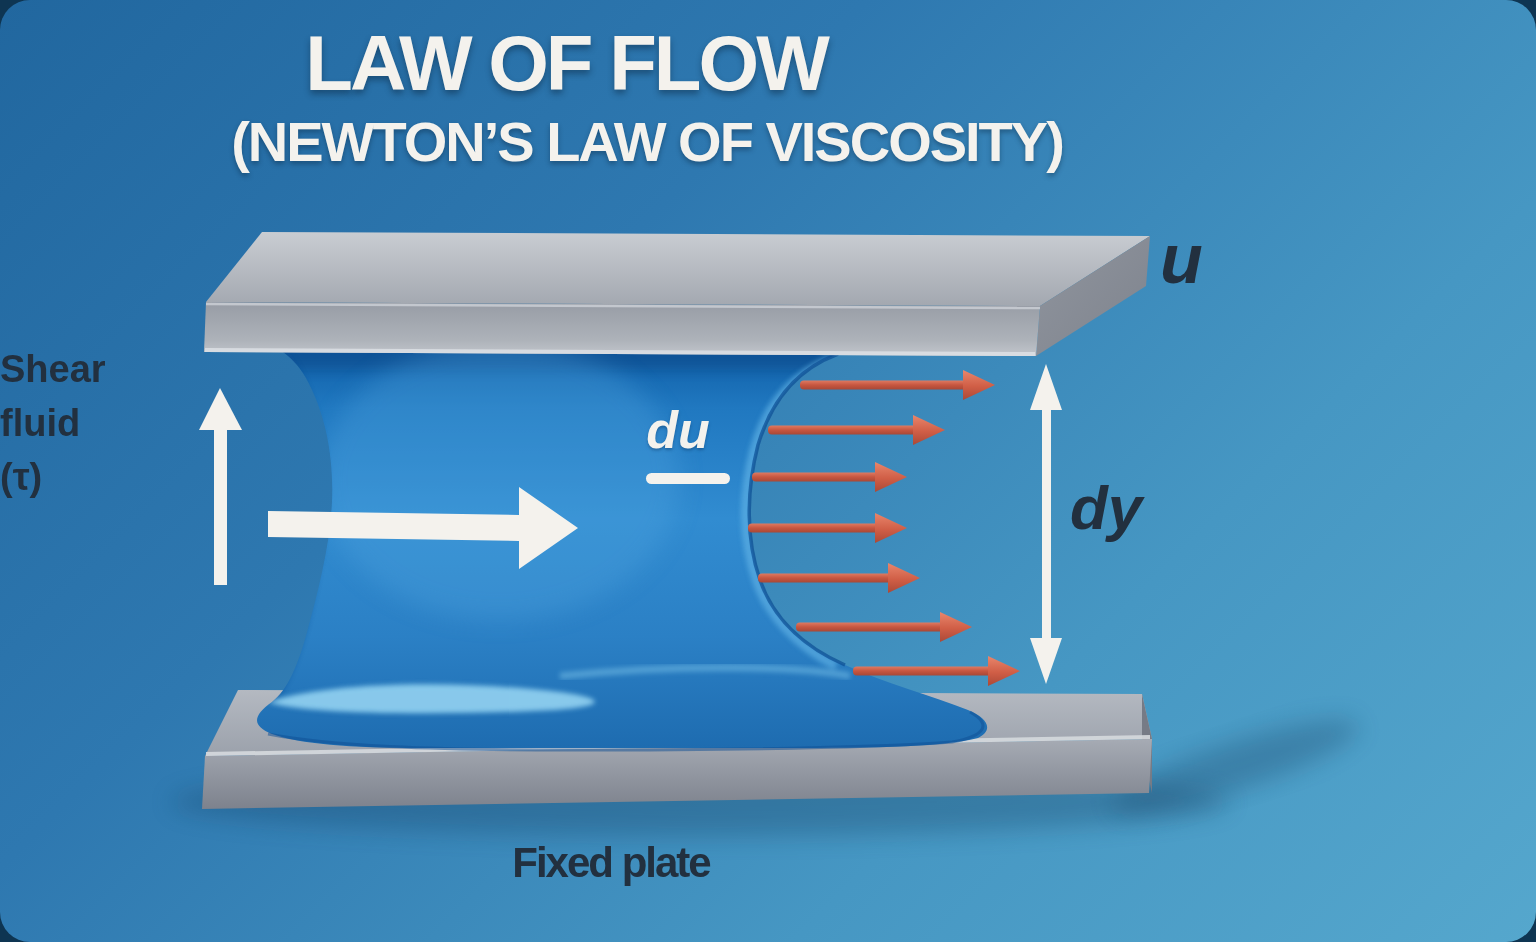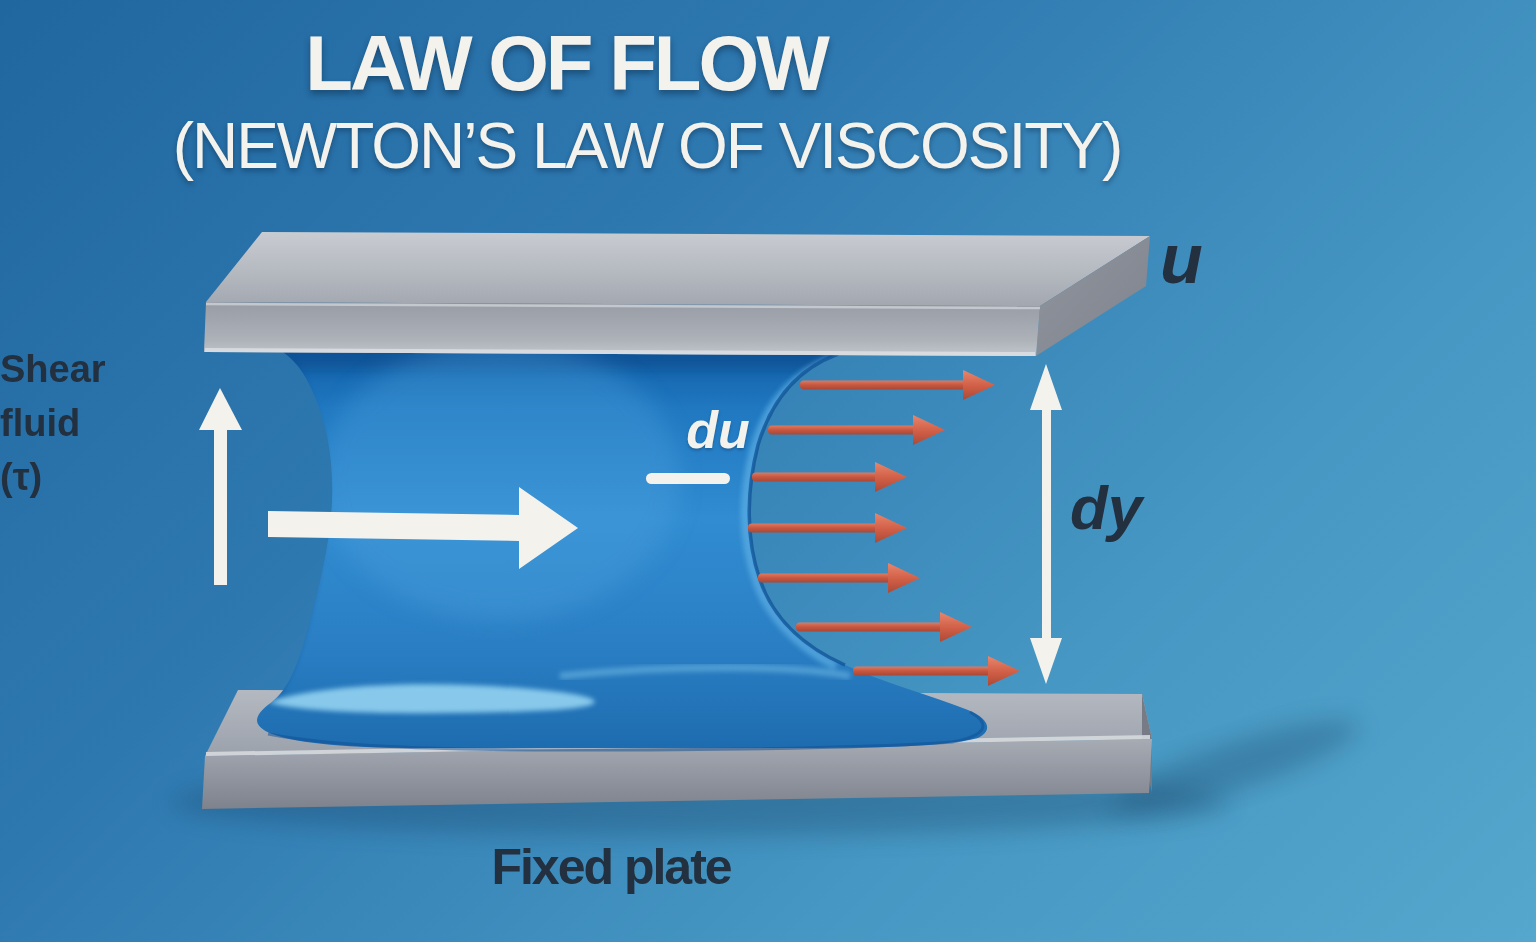--- a/index.html
+++ b/index.html
@@ -6,58 +6,59 @@
     --background-top:#21679f;
     --background-bottom:#55a7cd;
     --label-navy:#22303f;
     --label-white:#f4f2ed;
   }
   html,body{margin:0;padding:0;}
   body{font-family:"Liberation Sans","DejaVu Sans",sans-serif;background:#0e3552;}
   .stage{
     position:relative;width:1536px;height:942px;overflow:hidden;
     background:linear-gradient(135deg,var(--background-top) 0%,#2e78b0 35%,#4697c3 70%,var(--background-bottom) 100%);
+    border-radius:30px;
   }
   .stage svg{position:absolute;left:0;top:0;}
   .lbl{position:absolute;white-space:nowrap;line-height:1;}
   .title{
     left:566px;top:24px;transform:translateX(-50%);
     font-size:78px;font-weight:700;letter-spacing:-3px;color:var(--label-white);
     text-shadow:0 4px 6px rgba(8,35,60,.45);
   }
   .subtitle{
     left:647px;top:114px;transform:translateX(-50%);
-    font-size:64px;font-weight:400;letter-spacing:-2px;color:var(--label-white);
+    font-size:56px;font-weight:700;letter-spacing:-2px;color:var(--label-white);
     text-shadow:0 3px 5px rgba(8,35,60,.4);
   }
   .shear{
     left:0;top:342px;width:180px;text-align:left;
     font-size:38px;font-weight:700;line-height:54px;color:var(--label-navy);
   }
   .flow{
     left:322px;top:576px;font-size:44px;font-weight:700;letter-spacing:-1px;
     color:var(--label-white);text-shadow:0 2px 4px rgba(8,40,80,.35);
   }
   .du{
-    left:718px;top:404px;transform:translateX(-50%);
+    left:678px;top:404px;transform:translateX(-50%);
     font-size:52px;font-weight:700;font-style:italic;color:var(--label-white);
     text-shadow:0 2px 3px rgba(8,40,80,.35);
   }
   .dy{
     left:1070px;top:477px;font-size:62px;font-weight:700;font-style:italic;
     color:var(--label-navy);
     text-align:center;
   }
   .u{
     left:1160px;top:224px;font-size:70px;font-weight:700;font-style:italic;
     color:var(--label-navy);
   }
   .fixed{
     left:611px;top:842px;transform:translateX(-50%);
-    font-size:50px;font-weight:700;letter-spacing:-2px;color:var(--label-navy);
+    font-size:42px;font-weight:700;letter-spacing:-2px;color:var(--label-navy);
   }
   .red-shaft{fill:url(#redShaftGrad);}
   .red-head{fill:url(#redHeadGrad);}
 </style>
 </head>
 <body>
 
 <div class="stage">
 
   <svg width="1536" height="942" viewBox="0 0 1536 942">

